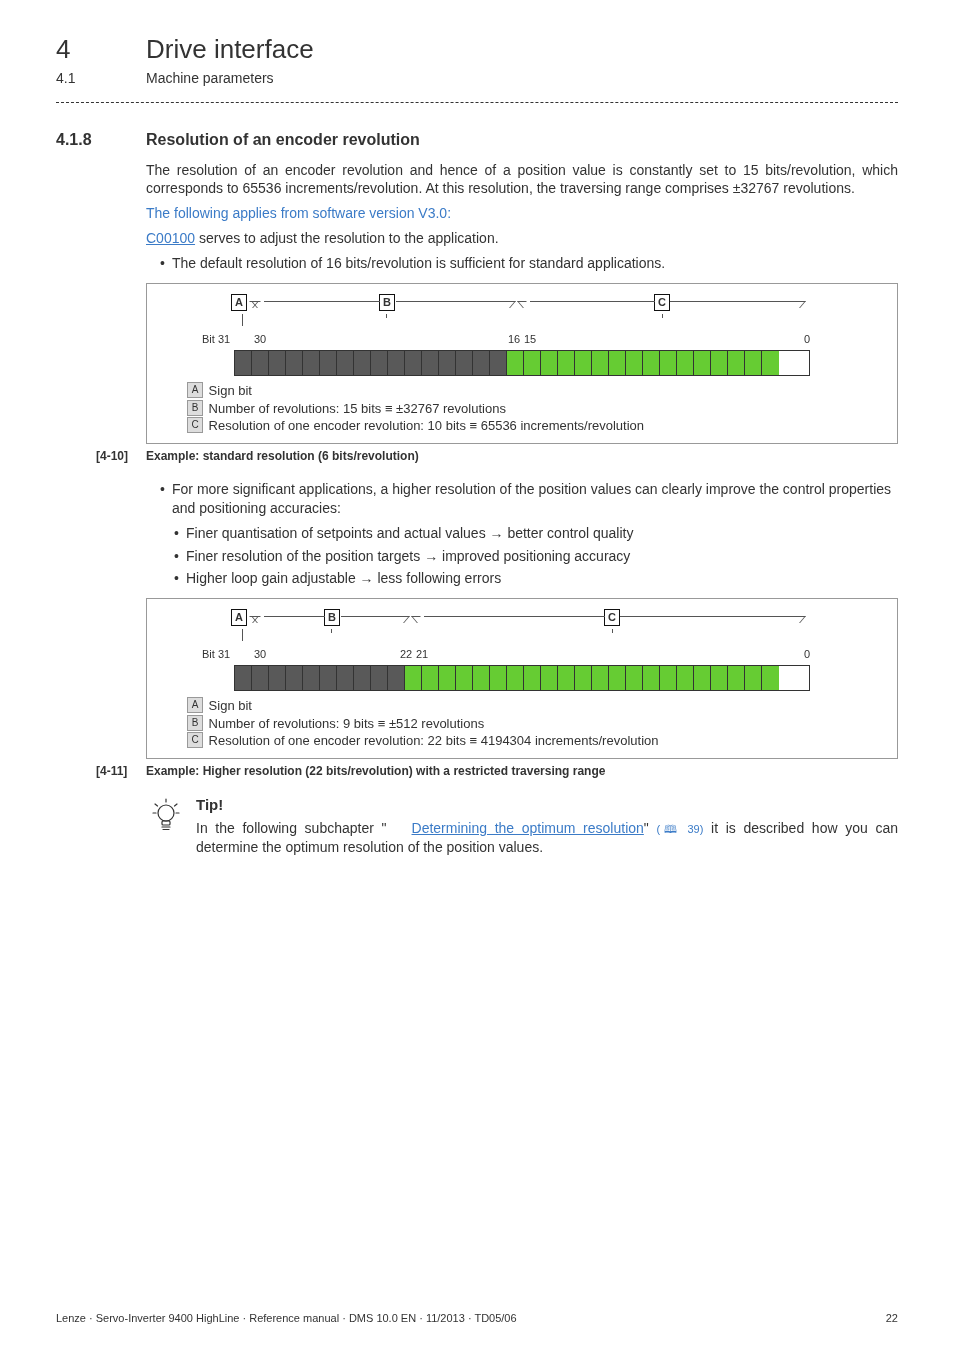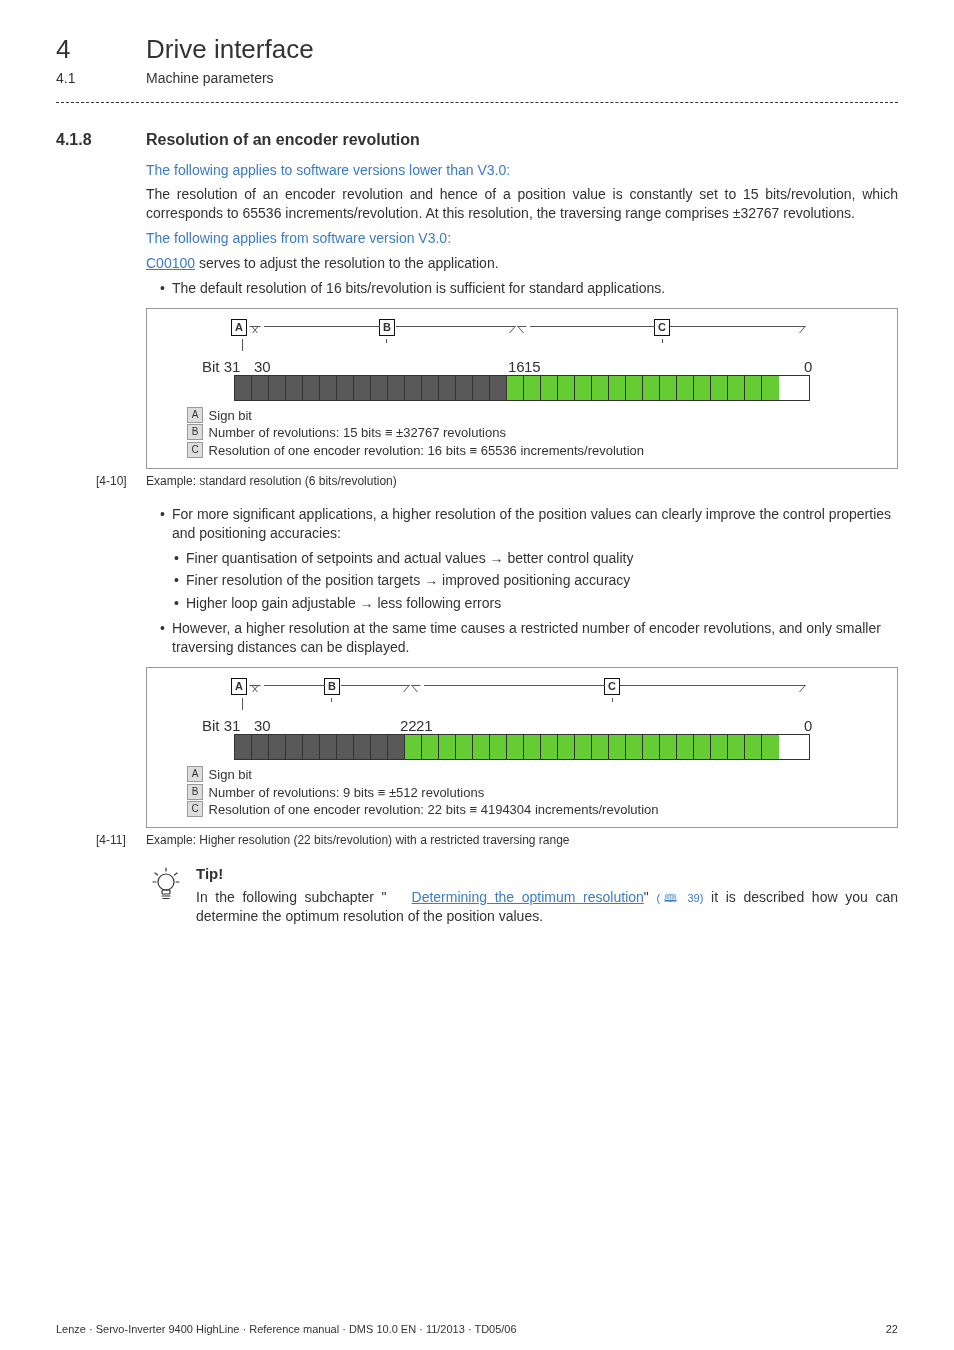--- a/index.html
+++ b/index.html
@@ -42,21 +42,21 @@
   .fig-box {
     border: 1px solid #999;
     padding: 10px 12px 8px 12px;
     margin-top: 10px;
   }
   .fig-caption {
     font-size: 12px;
     color: #333;
     margin-top: 4px;
   }
-  .fig-caption-row { display: flex; }
+  .fig-caption-row { display: flex; font-weight: bold; }
   .fig-caption-label { width: 50px; margin-left: -50px; text-align: left; }
 
   
   .bit-diagram { display: flex; flex-direction: column; align-items: center; }
   .bit-labels-top {
     position: relative;
     width: 100%;
     height: 48px;
     margin-bottom: 2px;
   }
@@ -94,21 +94,21 @@
   .stub-down {
     position: absolute;
     width: 1px;
     height: 12px;
     background: #555;
   }
   .bit-axis-labels {
     position: relative;
     width: 100%;
     height: 16px;
-    font-size: 15px;
+    font-size: 11px;
     color: #333;
     margin-top: -12px;
     margin-bottom: 2px;
   }
   .bit-axis-labels span { position: absolute; }
   .bitstrip {
     display: flex;
     border: 1px solid #333;
     height: 24px;
   }
@@ -137,21 +137,21 @@
 
   .tip-row { display: flex; margin-top: 16px; align-items: flex-start; }
   .tip-icon { width: 40px; flex-shrink: 0; margin-right: 10px; text-align: center; padding-top:2px;}
   .tip-icon svg { display:block; margin: 0 auto; }
   .tip-title { font-weight: bold; font-size: 15px; margin-bottom: 4px; }
   .tip-text { text-align: justify; }
   .xref { color: #3b7bc7; text-decoration: underline; cursor: pointer; padding-left: 25px; }
   .pref { color: #3b7bc7; font-size: 11px; }
   .footer {
     position: absolute;
-    bottom: 13px;
+    bottom: 24px;
     left: 56px;
     right: 56px;
     font-size: 11px;
     color: #333;
     display: flex;
     justify-content: space-between;
   }
 </style>
 </head>
 <body>
@@ -167,21 +167,20 @@
 
 <hr class="dashed-line">
 
 <div class="sec-row">
   <div class="sec-num">4.1.8</div>
   <div class="sec-title">Resolution of an encoder revolution</div>
 </div>
 
 <div class="body-content">
 
-  <p class="blue">The following applies to software versions lower than V3.0:</p>
   <p class="just">The resolution of an encoder revolution and hence of a position value is constantly set to 15 bits/revolution, which corresponds to 65536 increments/revolution. At this resolution, the traversing range comprises ±32767 revolutions.</p>
   <p class="blue">The following applies from software version V3.0:</p>
   <p>
     <span class="blue-link">C00100</span><span> serves to adjust the resolution to the application.</span>
   </p>
   <div class="bullet-1">The default resolution of 16 bits/revolution is sufficient for standard applications.</div>
 
   <div class="fig-box">
     <div class="bit-diagram">
       <div style="width: 576px;">
@@ -244,34 +243,33 @@
           <div class="bitcell bc-green"></div>
           <div class="bitcell bc-green"></div>
           <div class="bitcell bc-green"></div>
           <div class="bitcell bc-green"></div>
         </div>
       </div>
     </div>
     <div class="notes">
       <div><span class="note-letter">A</span><span> Sign bit</span></div>
       <div><span class="note-letter">B</span><span> Number of revolutions: 15 bits ≡ ±32767 revolutions</span></div>
-      <div><span class="note-letter">C</span><span> Resolution of one encoder revolution: 16 bits ≡ 65536 increments/revolution</span></div>
+      <div><span class="note-letter">C</span><span> Resolution of one encoder revolution: 10 bits ≡ 65536 increments/revolution</span></div>
     </div>
   </div>
   <div class="fig-caption fig-caption-row" style="margin-left:0;">
     <span class="fig-caption-label">[4-10]</span>
     <span>Example: standard resolution (6 bits/revolution)</span>
   </div>
 
   <div style="height:10px;"></div>
   <div class="bullet-1">For more significant applications, a higher resolution of the position values can clearly improve the control properties and positioning accuracies:</div>
   <div class="bullet-2">Finer quantisation of setpoints and actual values → better control quality</div>
   <div class="bullet-2">Finer resolution of the position targets → improved positioning accuracy</div>
   <div class="bullet-2">Higher loop gain adjustable → less following errors</div>
-  <div class="bullet-1">However, a higher resolution at the same time causes a restricted number of encoder revolutions, and only smaller traversing distances can be displayed.</div>
 
   <div class="fig-box">
     <div class="bit-diagram">
       <div style="width: 576px;">
         <div class="bit-labels-top">
 
           <span class="label-box" style="left:-3px;">A</span>
           <span class="corner-line-left" style="left:13px; top:7px;"></span>
           <span class="stub-down" style="left:8px; top:20px;"></span>
 

